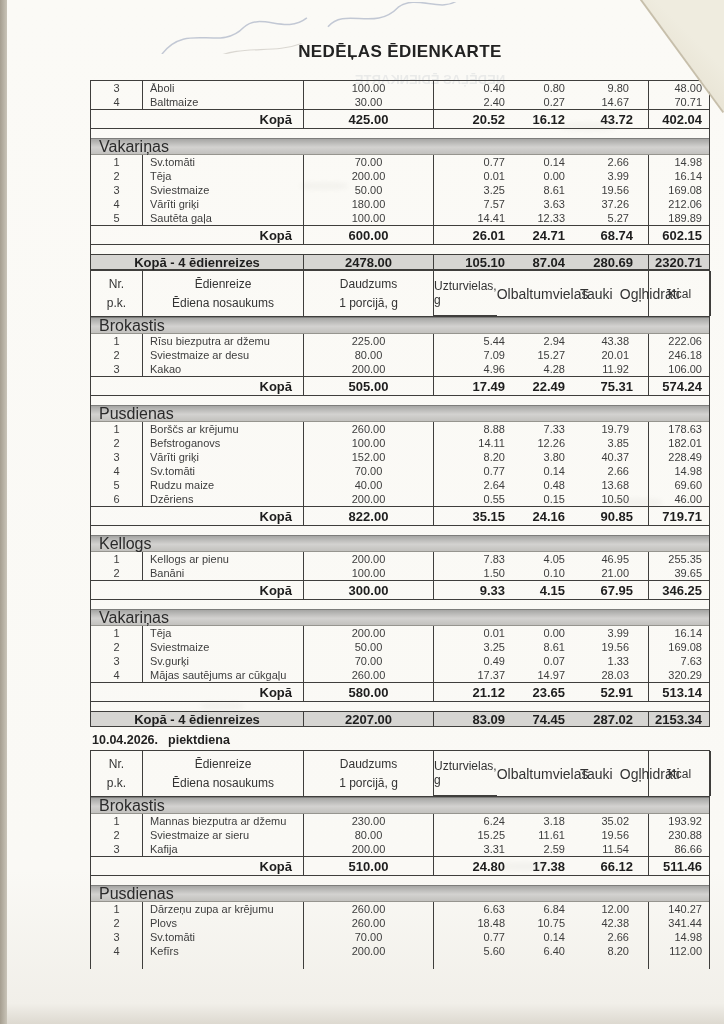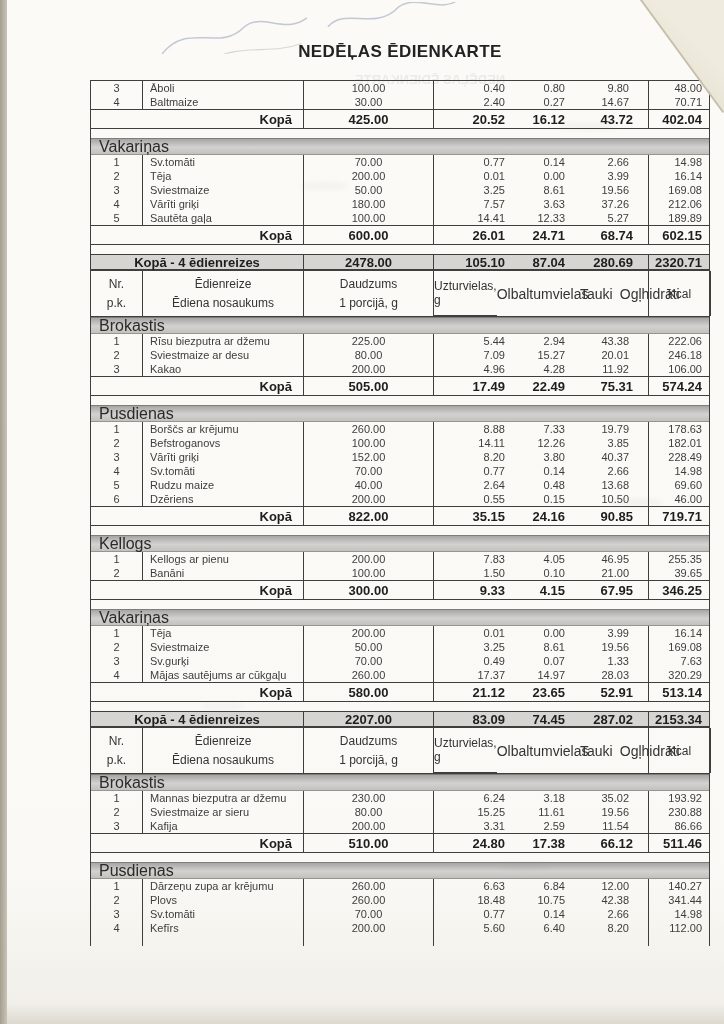--- a/index.html
+++ b/index.html
@@ -429,20 +429,21 @@
         <div class="gap"></div>
         <div class="trow grand">
           <div class="tcell t0">Kopā - 4 ēdienreizes</div>
           <div class="tcell t1">2207.00</div>
           <div class="tcell t2">83.09</div>
           <div class="tcell t3">74.45</div>
           <div class="tcell t4">287.02</div>
           <div class="tcell t5">2153.34</div>
         </div>
       </div>
+      <div class="day-heading"><span class="day-date">10.04.2026.</span><span class="day-name">piektdiena</span></div>
       <div class="mtable nb">
         <div class="thead">
           <div class="hcell">
             <span>Nr.</span>
             <span>p.k.</span>
           </div>
           <div class="hcell">
             <span>Ēdienreize</span>
             <span>Ēdiena nosaukums</span>
           </div>

